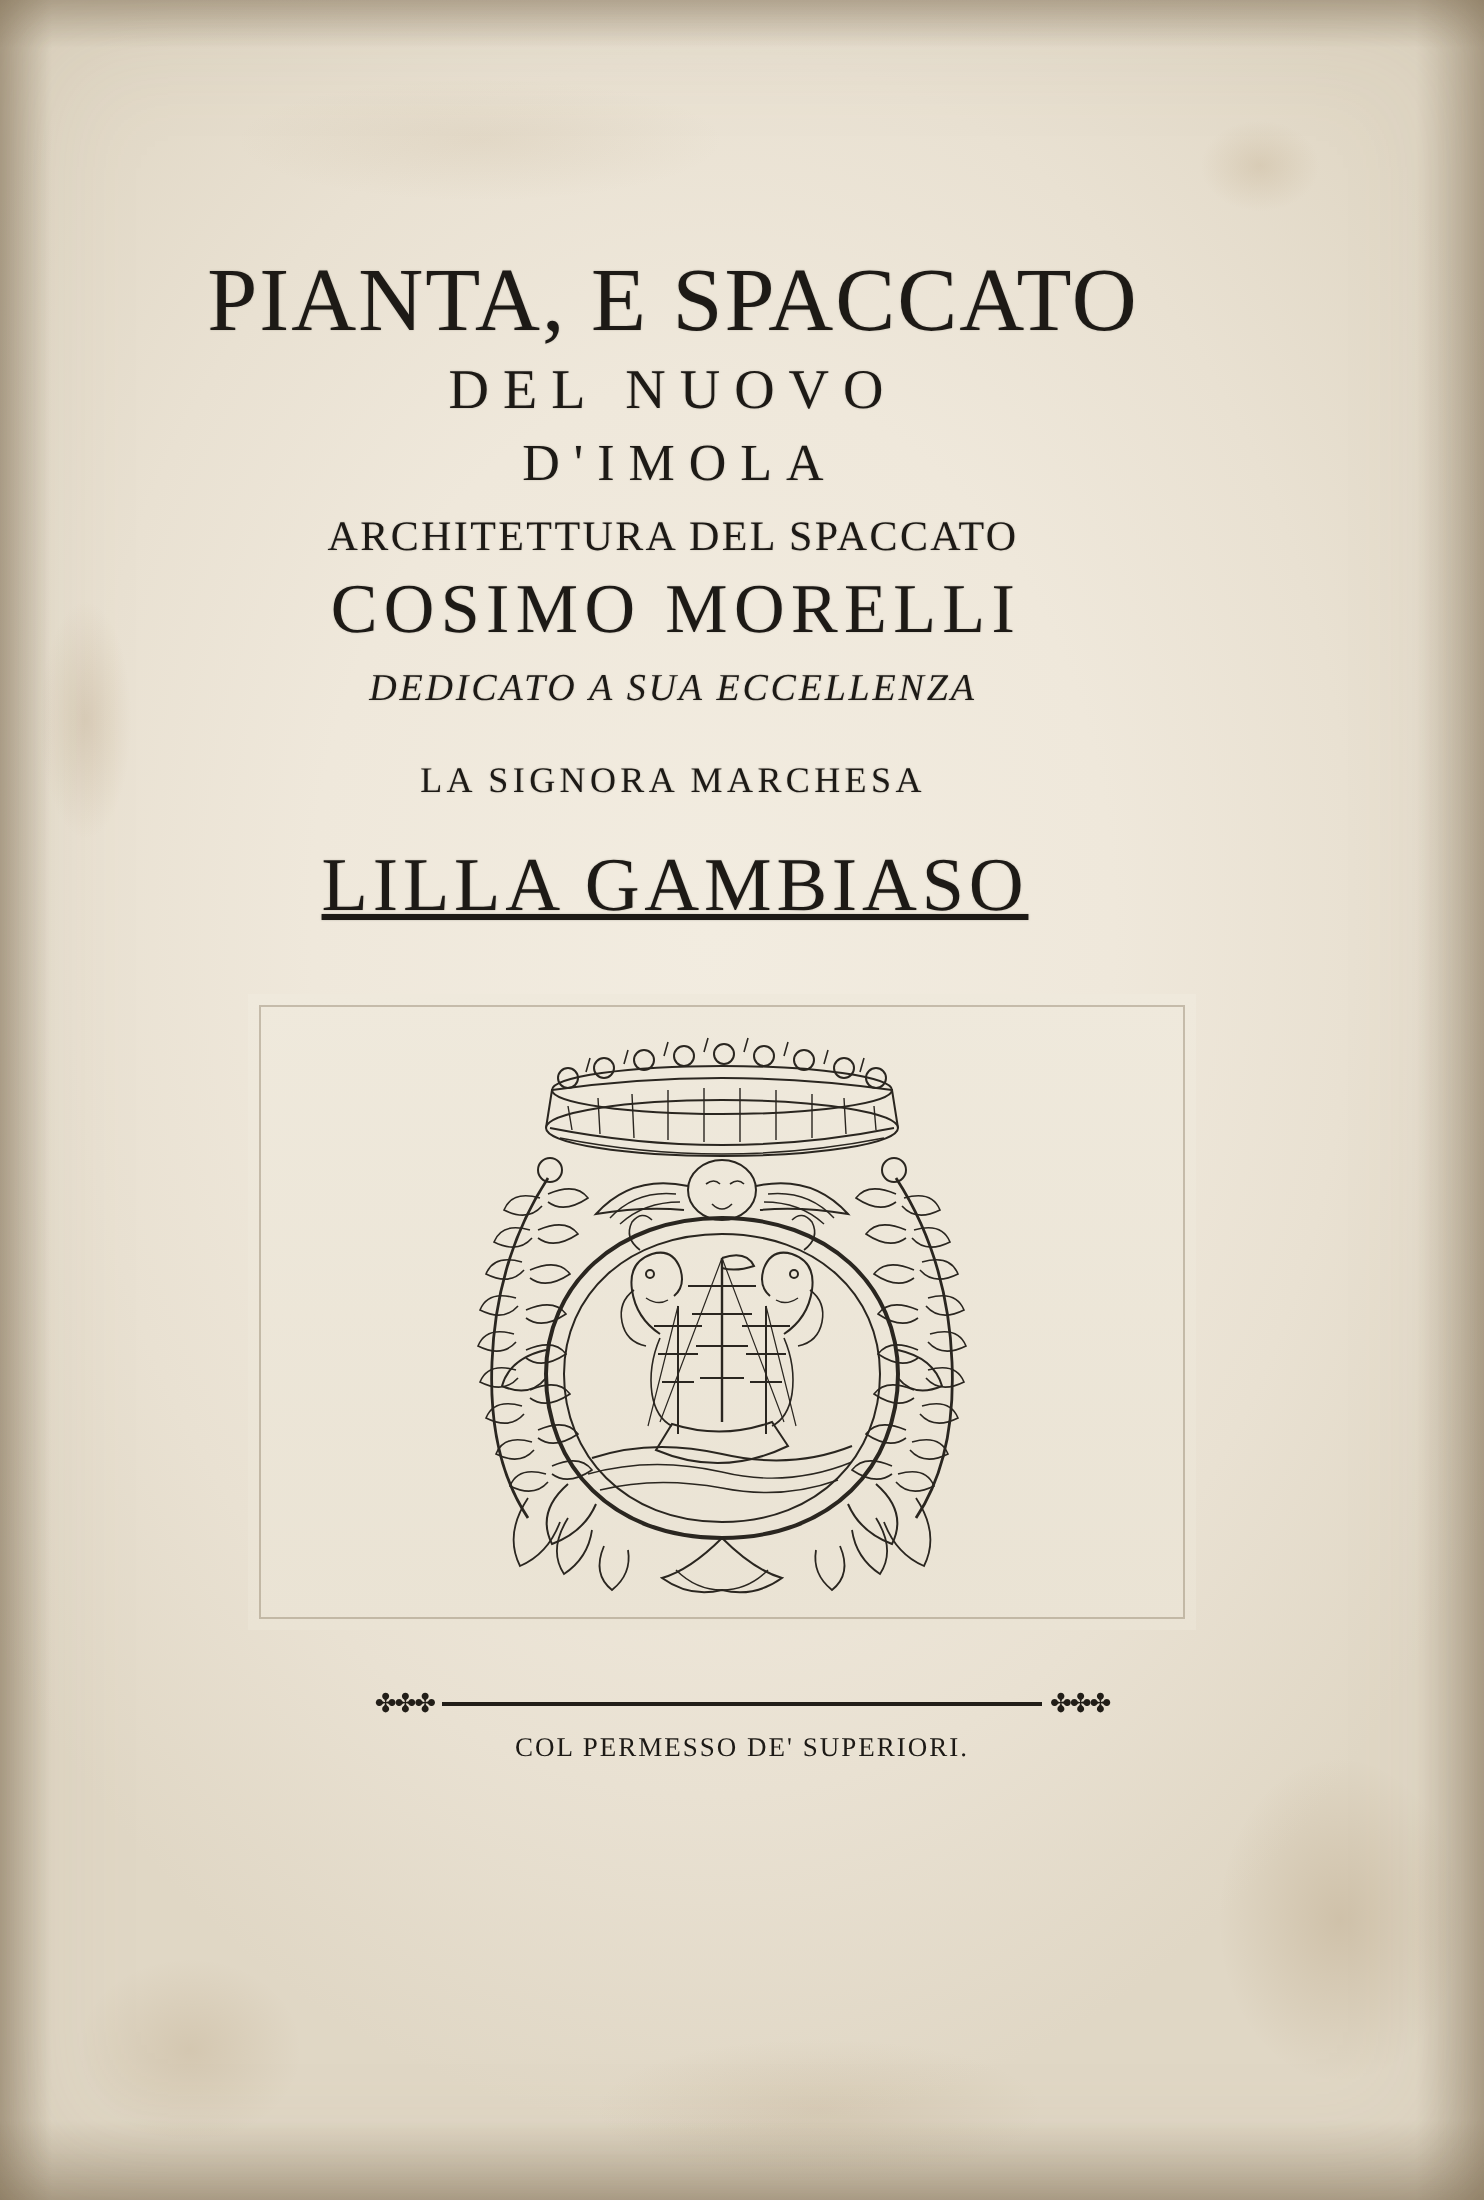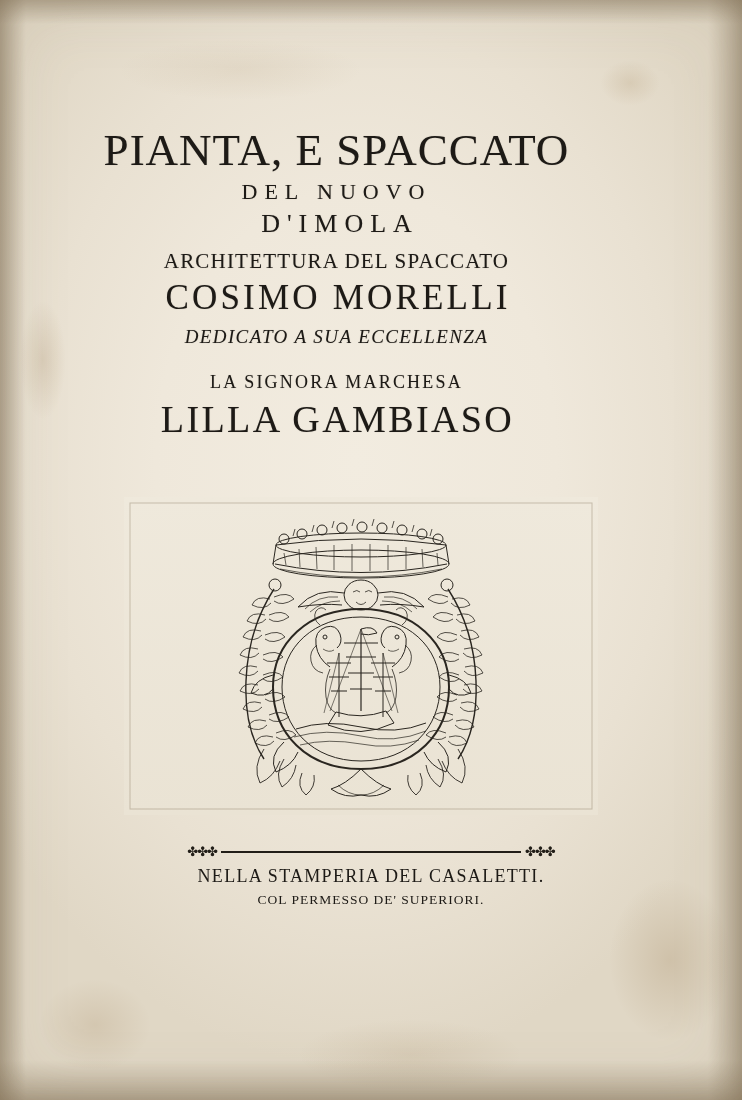--- a/index.html
+++ b/index.html
@@ -64,21 +64,21 @@
   }
 
   .l1 {                 
     font-size: 45px;
     letter-spacing: 1.0px;
     line-height: 1.02;
     font-weight: 400;
     margin-bottom: 2px;
   }
   .l2 {                 
-    font-size: 22px;
+    font-size: 28px;
     letter-spacing: 7px;
     line-height: 1.25;
     margin-top: 4px;
   }
   .l3 {                 
     font-size: 47px;
     letter-spacing: 12px;
     line-height: 1.12;
     margin-top: 2px;
     text-indent: 12px;
@@ -114,22 +114,23 @@
   .l8 {                 
     font-size: 18px;
     letter-spacing: 2.2px;
     line-height: 1.2;
     margin-top: 23px;
   }
   .l9 {                 
     font-size: 38px;
     letter-spacing: 2.4px;
     line-height: 1.08;
-    margin-top: 5px;
+    margin-top: 22px;
     text-indent: 2px;
+    text-decoration: underline;
   }
 
   
   #engraving {
     position: absolute;
     left: 124px;
     top: 497px;
     width: 474px;
     height: 318px;
     z-index: 3;
@@ -373,17 +374,16 @@
       </g>
     </svg>
   </div>
 
   <div id="imprint">
     <div class="rule-wrap">
       <span class="rule-orn">✤✤✤</span>
       <span class="rule-line"></span>
       <span class="rule-orn">✤✤✤</span>
     </div>
-    <div class="imp2">NELLA STAMPERIA DEL CASALETTI.</div>
     <div class="imp3">COL PERMESSO DE' SUPERIORI.</div>
   </div>
 
 </div>
 
 </body></html>

